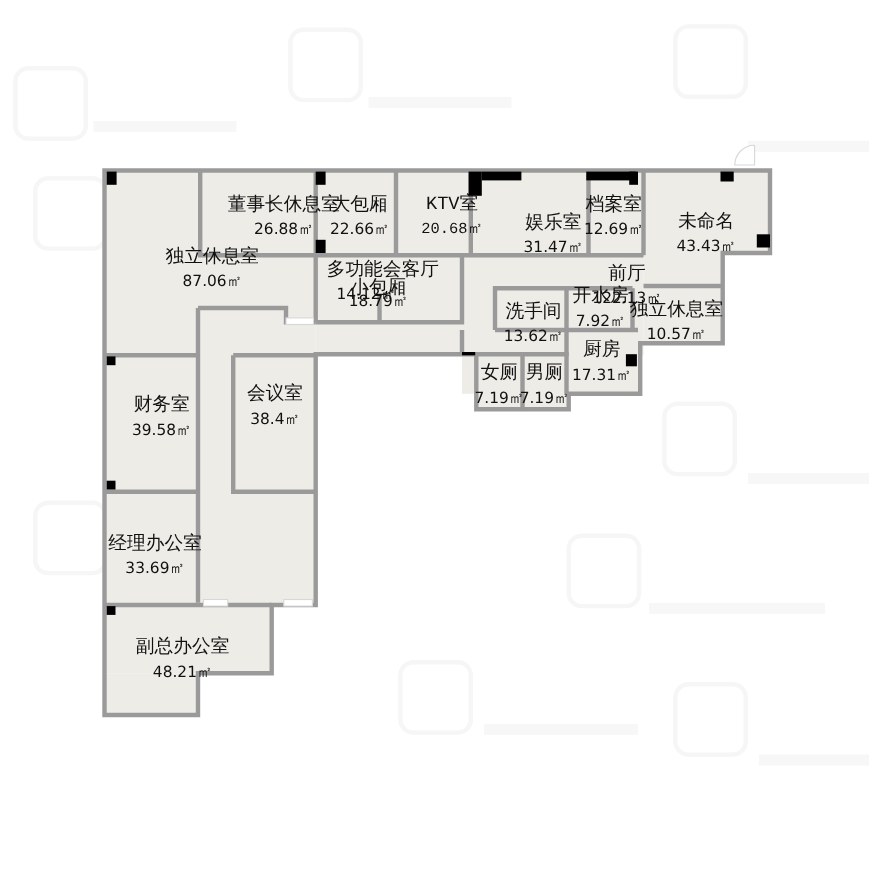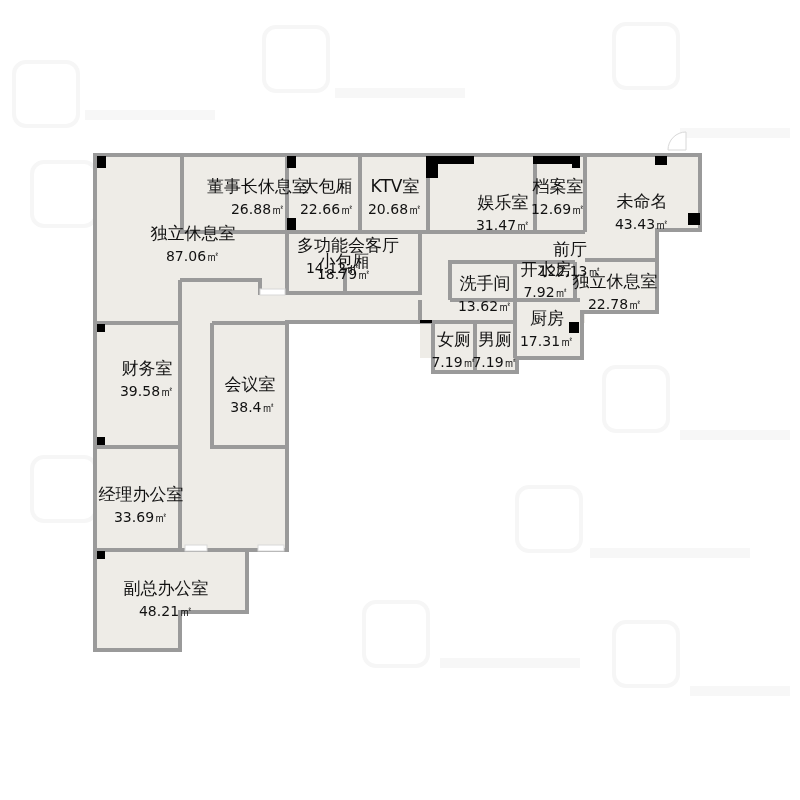--- a/index.html
+++ b/index.html
@@ -116,21 +116,21 @@
     <span class="a">87.06㎡</span>
   </div>
   <div class="lbl" style="left:258px;top:178px;">
     <span class="n">董事长休息室</span>
     <span class="a">26.88㎡</span>
   </div>
   <div class="lbl" style="left:327px;top:178px;">
     <span class="n">大包厢</span>
     <span class="a">22.66㎡</span>
   </div>
-  <div class="lbl" style="left:395px;top:178px;">
+  <div class="lbl" style="left:411px;top:178px;font-family:Liberation Mono, monospace;">
     <span class="n">KTV室</span>
     <span class="a">20.68㎡</span>
   </div>
   <div class="lbl" style="left:503px;top:194px;">
     <span class="n">娱乐室</span>
     <span class="a">31.47㎡</span>
   </div>
   <div class="lbl" style="left:558px;top:178px;">
     <span class="n">档案室</span>
     <span class="a">12.69㎡</span>
@@ -154,39 +154,39 @@
   <div class="lbl" style="left:485px;top:275px;">
     <span class="n">洗手间</span>
     <span class="a">13.62㎡</span>
   </div>
   <div class="lbl" style="left:546px;top:261px;">
     <span class="n">开水房</span>
     <span class="a">7.92㎡</span>
   </div>
   <div class="lbl" style="left:615px;top:273px;">
     <span class="n">独立休息室</span>
-    <span class="a">22.78㎡</span>
+    <span class="a">10.57㎡</span>
   </div>
   <div class="lbl" style="left:547px;top:310px;">
     <span class="n">厨房</span>
     <span class="a">17.31㎡</span>
   </div>
   <div class="lbl" style="left:454px;top:331px;">
     <span class="n">女厕</span>
     <span class="a">7.19㎡</span>
   </div>
   <div class="lbl" style="left:495px;top:331px;">
     <span class="n">男厕</span>
     <span class="a">7.19㎡</span>
   </div>
   <div class="lbl" style="left:147px;top:360px;">
     <span class="n">财务室</span>
     <span class="a">39.58㎡</span>
   </div>
-  <div class="lbl" style="left:250px;top:376px;text-align:right;">
+  <div class="lbl" style="left:250px;top:350px;">
     <span class="n">会议室</span>
     <span class="a">38.4㎡</span>
   </div>
   <div class="lbl" style="left:141px;top:486px;">
     <span class="n">经理办公室</span>
     <span class="a">33.69㎡</span>
   </div>
   <div class="lbl" style="left:166px;top:580px;">
     <span class="n">副总办公室</span>
     <span class="a">48.21㎡</span>

